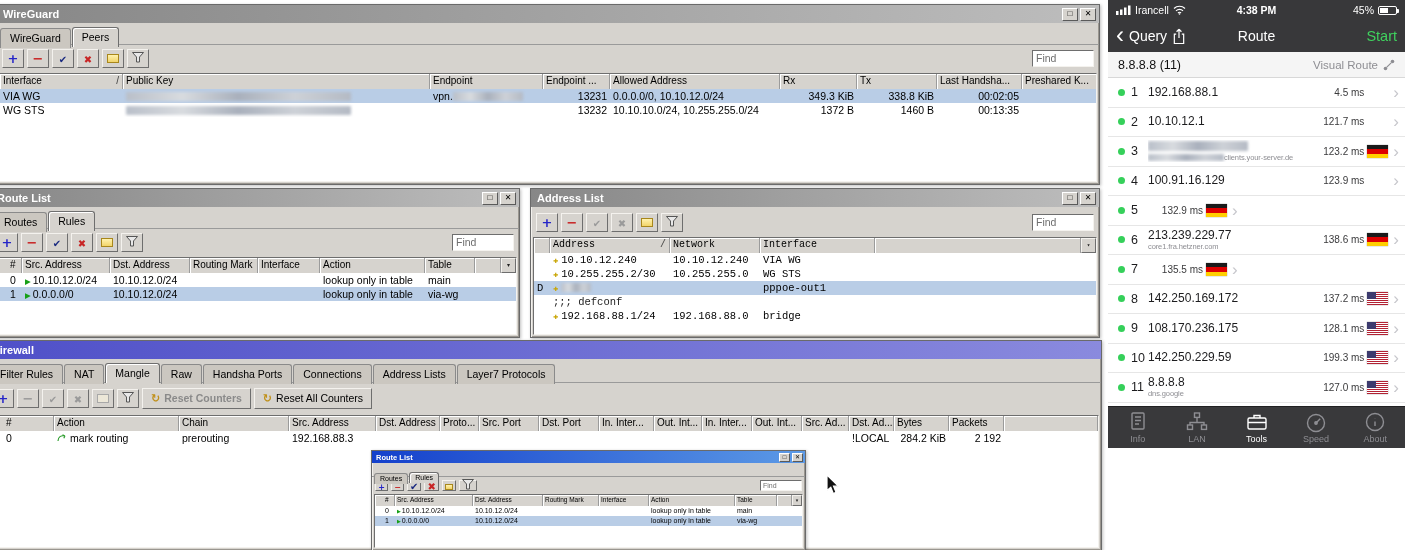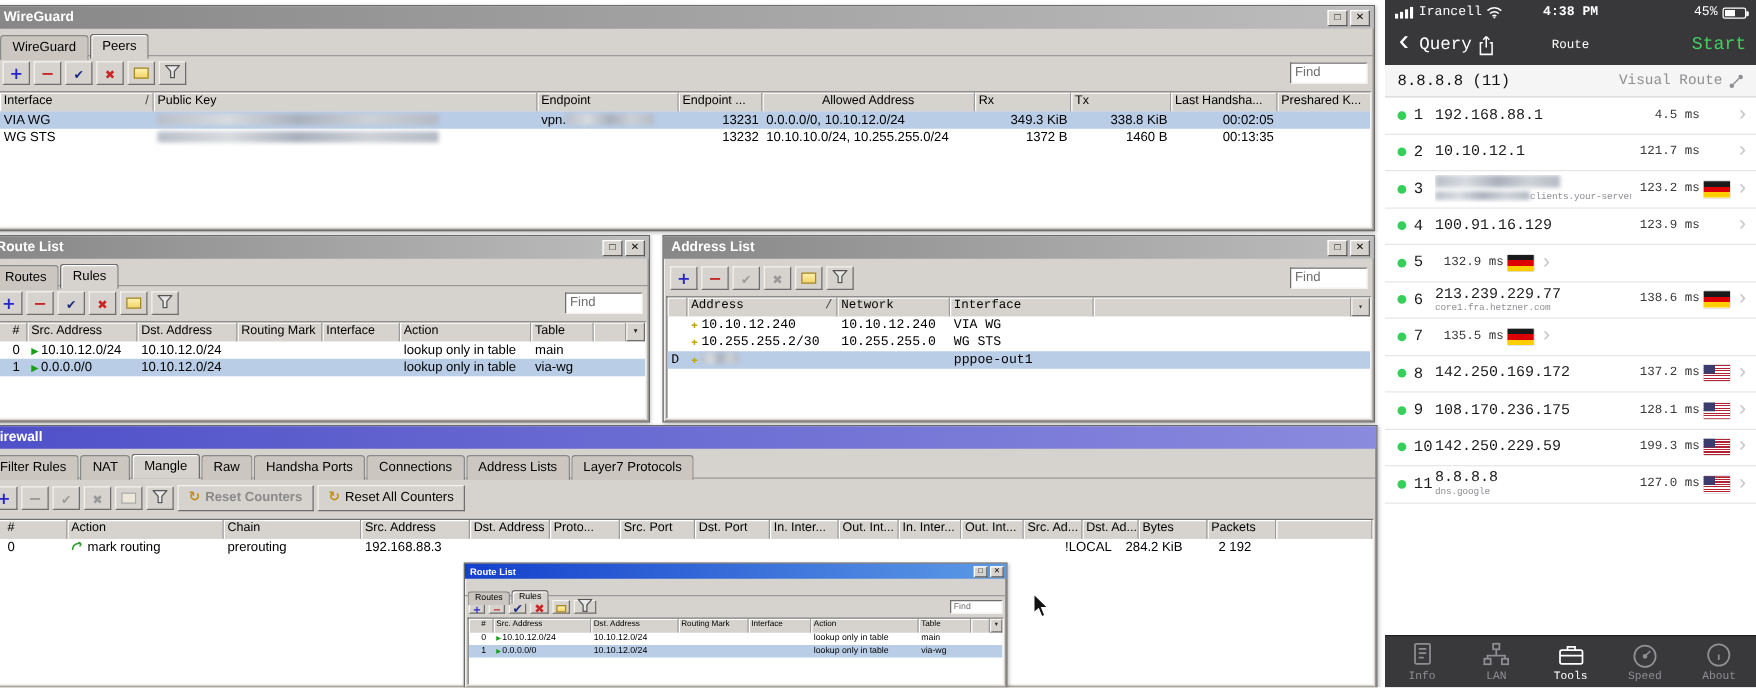--- a/index.html
+++ b/index.html
@@ -84,35 +84,35 @@
   .mini-win .hcell { font-size:6.5px; padding:1px 2px; }
   .mini-win .ddbtn { width:10px; line-height:9px; font-size:5px; }
   .mini-win .trow { height:10px; font-size:7px; line-height:10px; }
   .mini-win .cell { padding:0 2px; }
   .mini-win .cell.numpad { padding-left:10px; }
   .mini-win .play { font-size:5px; margin-right:1px; }
 
   .cursor { position:absolute; left:826px; top:474px; z-index:50; }
 
   
-  .phone { position:absolute; left:1108px; top:0; width:297px; height:550px; background:#fff; overflow:hidden;
-           font-family:Liberation Mono, monospace; }
+  .phone { position:absolute; left:1108px; top:0; width:297px; height:448px; background:#fff; overflow:hidden;
+           font-family:Liberation Sans, sans-serif; }
   .statusbar { height:20px; background:#38383a; color:#fff; display:flex; align-items:center; padding:0 8px; font-size:10.5px; }
   .sb-left,.sb-right { display:flex; align-items:center; gap:4px; flex:1; }
   .sb-right { justify-content:flex-end; }
   .sb-time { font-weight:bold; font-size:10.5px; }
   .batt { width:19px; height:9px; border:1px solid #fff; border-radius:2px; position:relative; display:inline-block; }
   .batt-fill { position:absolute; left:1px; top:1px; bottom:1px; width:45%; background:#fff; }
   .batt:after { content:""; position:absolute; right:-3px; top:2px; width:2px; height:4px; background:#fff; border-radius:0 1px 1px 0; }
 
   .navbar { height:32px; background:#38383a; display:flex; align-items:center; padding:0 8px; position:relative; }
   .nav-back { display:flex; align-items:center; gap:5px; color:#fff; }
   .nav-chev { font-size:24px; line-height:20px; font-weight:normal; margin-top:-3px; }
   .nav-back-label { font-size:14px; }
-  .nav-title { position:absolute; left:0; right:0; text-align:center; color:#fff; font-size:10px; pointer-events:none; }
+  .nav-title { position:absolute; left:0; right:0; text-align:center; color:#fff; font-size:14px; pointer-events:none; }
   .nav-action { margin-left:auto; color:#3fd15e; font-size:14.5px; }
 
   .subheader { height:26px; background:#f5f5f5; border-bottom:1px solid #d8d8d8; display:flex; align-items:center;
                padding:0 10px; font-size:12.5px; color:#111; }
   .sub-right { margin-left:auto; color:#8e8e93; font-size:11.5px; display:flex; gap:5px; align-items:center; }
 
   .hoplist { }
   .hop { height:29.5px; display:flex; align-items:center; padding:0 6px 0 10px; border-bottom:1px solid #e6e6e6; }
   .dot { width:7px; height:7px; border-radius:50%; background:#35d05a; margin-right:6px; flex:none; }
   .hnum { width:17px; font-size:12.5px; color:#1c1c1e; flex:none; }
@@ -171,21 +171,21 @@
           </button>
         </span>
       <input class="find" placeholder="Find" style="">
     </div>
     <div class="grid">
       <div class="ghead" id="wg-head">
           <div class="hcell" style="width: 123px;">Interface<span class="sortg">/</span></div>
           <div class="hcell" style="width: 307px;">Public Key</div>
           <div class="hcell" style="width: 113px;">Endpoint</div>
           <div class="hcell" style="width: 67px;">Endpoint ...</div>
-          <div class="hcell" style="width: 170px; text-align: center;">Allowed Address</div>
+          <div class="hcell" style="width: 170px;">Allowed Address</div>
           <div class="hcell" style="width: 77px;">Rx</div>
           <div class="hcell" style="width: 80px;">Tx</div>
           <div class="hcell" style="width: 85px;">Last Handsha...</div>
           <div class="hcell" style="width: 76px;">Preshared K...</div>
         </div>
       <div id="wg-body">
           <div class="trow sel">
             <div class="cell" style="width: 123px;">VIA WG</div>
             <div class="cell" style="width: 307px;"><span class="blur" style="width:225px"></span></div>
             <div class="cell" style="width: 113px;">vpn.<span class="blur" style="width:70px"></span></div>
@@ -334,20 +334,30 @@
             <div class="cell" style="width: 120px;"><span class="addr-ic">✚</span>10.255.255.2/30</div>
             <div class="cell" style="width: 90px;">10.255.255.0</div>
             <div class="cell" style="width: 115px;">WG STS</div>
           </div>
           <div class="trow sel">
             <div class="cell" style="width: 16px;">D</div>
             <div class="cell" style="width: 120px;"><span class="addr-ic">✚</span><span class="blur" style="width:30px"></span></div>
             <div class="cell" style="width: 90px;"></div>
             <div class="cell" style="width: 115px;">pppoe-out1</div>
           </div>
+          <div class="trow">
+            <div class="cell" style="width: 16px;"></div>
+            <div class="cell" style="width: 500px;"><span class="cmnt">;;; defconf</span></div>
+          </div>
+          <div class="trow">
+            <div class="cell" style="width: 16px;"></div>
+            <div class="cell" style="width: 120px;"><span class="addr-ic">✚</span>192.168.88.1/24</div>
+            <div class="cell" style="width: 90px;">192.168.88.0</div>
+            <div class="cell" style="width: 115px;">bridge</div>
+          </div>
         </div>
     </div>
   </div>
 
   <div class="win fw-win">
     <div class="titlebar active-purple">
       <span class="tb-title">Firewall</span>
     </div>
     <div class="tabsrow" style="height:24px" id="fw-tabs"><span class="wtab">Filter Rules</span><span class="wtab">NAT</span><span class="wtab active">Mangle</span><span class="wtab">Raw</span><span class="wtab">Handsha Ports</span><span class="wtab">Connections</span><span class="wtab">Address Lists</span><span class="wtab">Layer7 Protocols</span></div>
     <div class="tools" style="height:30px">
@@ -382,21 +392,21 @@
         <span>Reset All Counters</span>
       </button>
     </div>
     <div class="grid">
       <div class="ghead" id="fw-head">
           <div class="hcell" style="width: 64px; padding-left: 16px;">#</div>
           <div class="hcell" style="width: 125px;">Action</div>
           <div class="hcell" style="width: 110px;">Chain</div>
           <div class="hcell" style="width: 87px;">Src. Address</div>
           <div class="hcell" style="width: 64px;">Dst. Address</div>
-          <div class="hcell" style="width: 56px;">Proto...</div>
+          <div class="hcell" style="width: 39px;">Proto...</div>
           <div class="hcell" style="width: 60px;">Src. Port</div>
           <div class="hcell" style="width: 60px;">Dst. Port</div>
           <div class="hcell" style="width: 55px;">In. Inter...</div>
           <div class="hcell" style="width: 48px;">Out. Int...</div>
           <div class="hcell" style="width: 50px;">In. Inter...</div>
           <div class="hcell" style="width: 50px;">Out. Int...</div>
           <div class="hcell" style="width: 47px;">Src. Ad...</div>
           <div class="hcell" style="width: 45px;">Dst. Ad...</div>
           <div class="hcell" style="width: 55px;">Bytes</div>
           <div class="hcell" style="width: 55px;">Packets</div>

